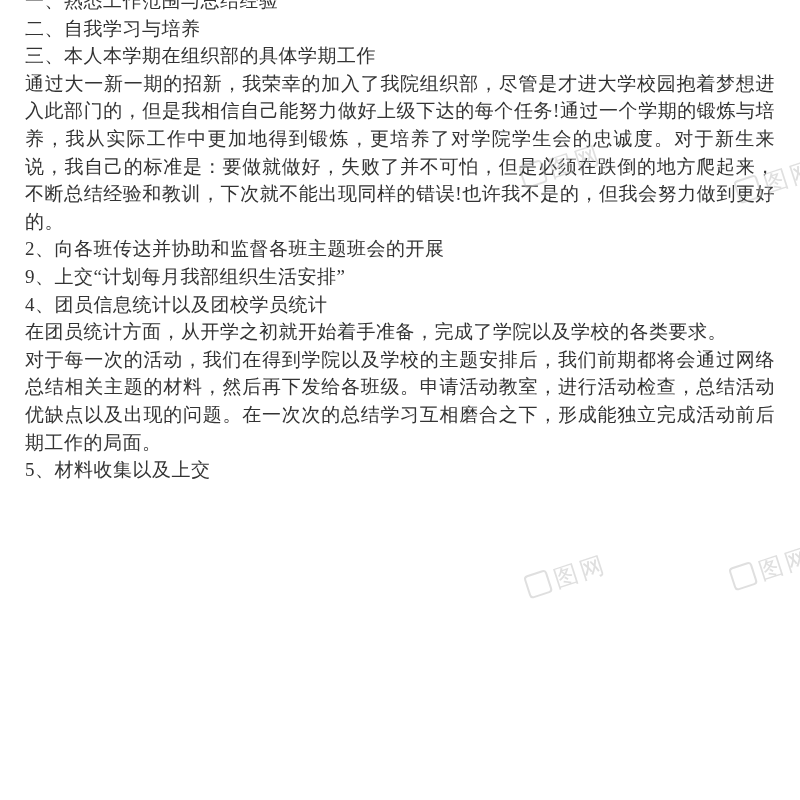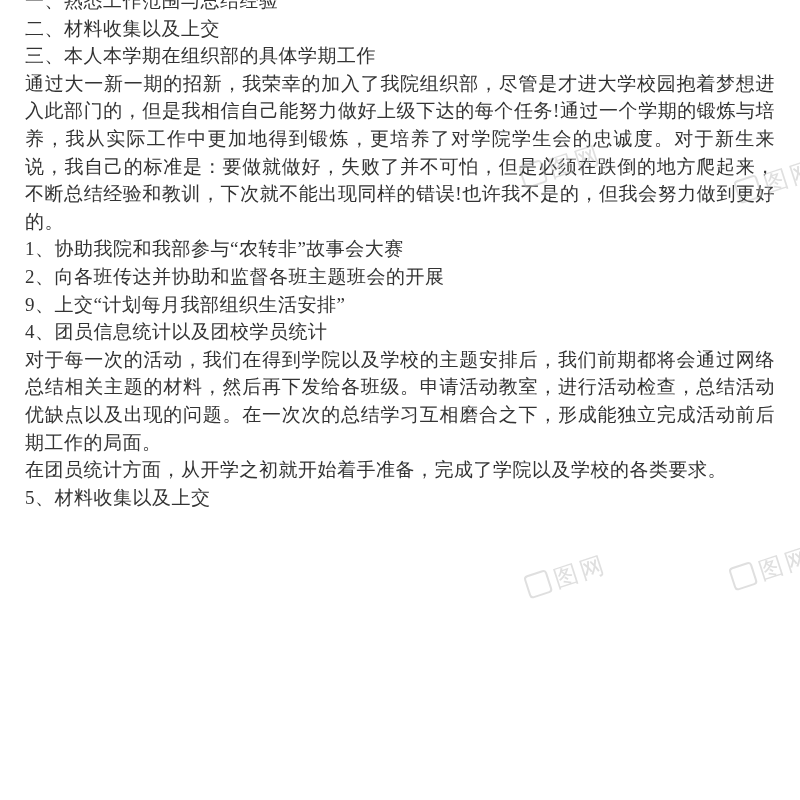--- a/index.html
+++ b/index.html
@@ -62,24 +62,23 @@
 
 <div class="page">
   <div class="watermark-layer">
       <span class="watermark" style="left: 520px; top: 150px;"><span class="wm-icon"></span><span>图网</span></span>
       <span class="watermark" style="left: 735px; top: 165px;"><span class="wm-icon"></span><span>图网</span></span>
       <span class="watermark" style="left: 525px; top: 560px;"><span class="wm-icon"></span><span>图网</span></span>
       <span class="watermark" style="left: 730px; top: 552px;"><span class="wm-icon"></span><span>图网</span></span>
     </div>
   <div class="content">
       <p>一、熟悉工作范围与总结经验</p>
-      <p>二、材料收集以及上交</p>
+      <p>二、自我学习与培养</p>
       <p>三、本人本学期在组织部的具体学期工作</p>
       <p>通过大一新一期的招新，我荣幸的加入了我院组织部，尽管是才进大学校园抱着梦想进入此部门的，但是我相信自己能努力做好上级下达的每个任务!通过一个学期的锻炼与培养，我从实际工作中更加地得到锻炼，更培养了对学院学生会的忠诚度。对于新生来说，我自己的标准是：要做就做好，失败了并不可怕，但是必须在跌倒的地方爬起来，不断总结经验和教训，下次就不能出现同样的错误!也许我不是的，但我会努力做到更好的。</p>
-      <p>1、协助我院和我部参与“农转非”故事会大赛</p>
       <p>2、向各班传达并协助和监督各班主题班会的开展</p>
       <p>9、上交“计划每月我部组织生活安排”</p>
       <p>4、团员信息统计以及团校学员统计</p>
+      <p>在团员统计方面，从开学之初就开始着手准备，完成了学院以及学校的各类要求。</p>
       <p>对于每一次的活动，我们在得到学院以及学校的主题安排后，我们前期都将会通过网络总结相关主题的材料，然后再下发给各班级。申请活动教室，进行活动检查，总结活动优缺点以及出现的问题。在一次次的总结学习互相磨合之下，形成能独立完成活动前后期工作的局面。</p>
-      <p>在团员统计方面，从开学之初就开始着手准备，完成了学院以及学校的各类要求。</p>
       <p>5、材料收集以及上交</p>
     </div>
 </div>
 
 </body></html>

